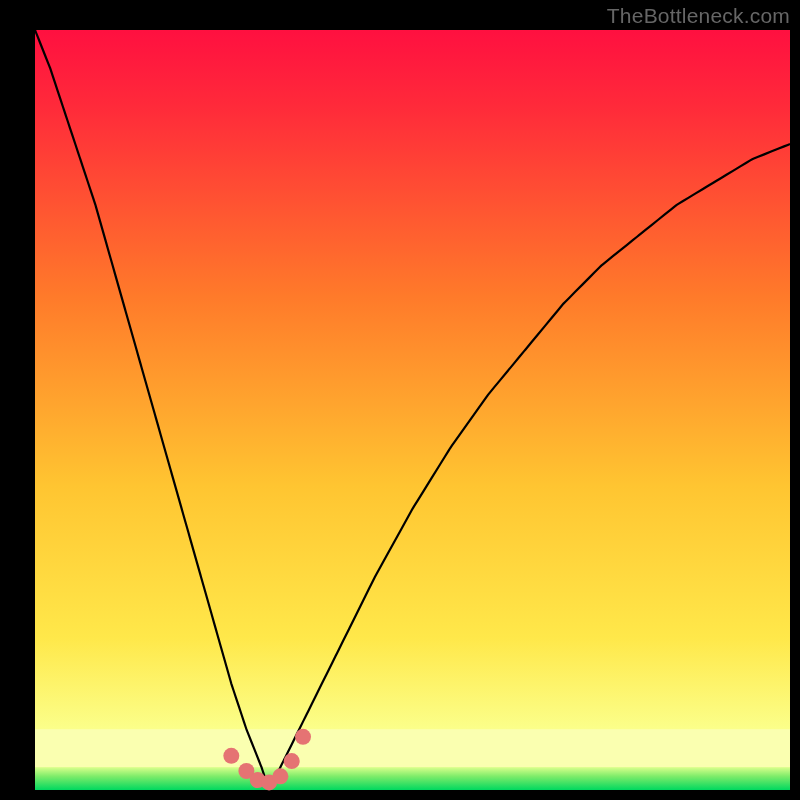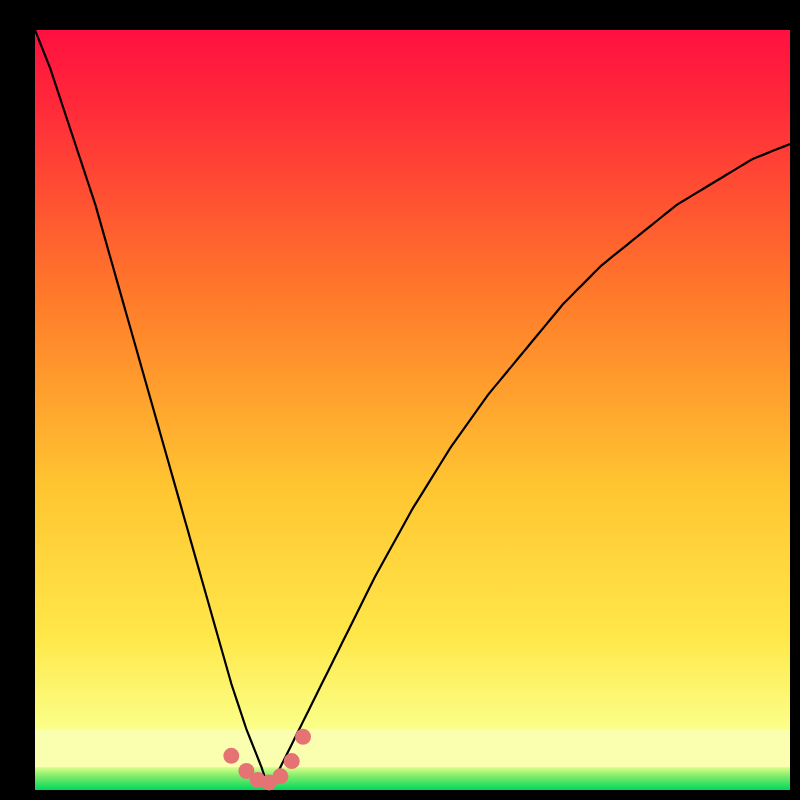--- a/index.html
+++ b/index.html
@@ -32,20 +32,21 @@
     left: 0;
     width: 800px;
     height: 800px;
     display: block;
   }
 </style>
 </head>
 <body>
 
 <div class="frame">
+  <div class="watermark">TheBottleneck.com</div>
 
   <svg class="chart" viewBox="0 0 800 800">
     <defs>
       <linearGradient id="bg-grad" x1="0" y1="0" x2="0" y2="1">
         <stop offset="0%" stop-color="#ff1040"></stop>
         <stop offset="10%" stop-color="#ff2a3a"></stop>
         <stop offset="35%" stop-color="#ff7a2a"></stop>
         <stop offset="60%" stop-color="#ffc531"></stop>
         <stop offset="80%" stop-color="#ffe84a"></stop>
         <stop offset="92%" stop-color="#fbff8a"></stop>

